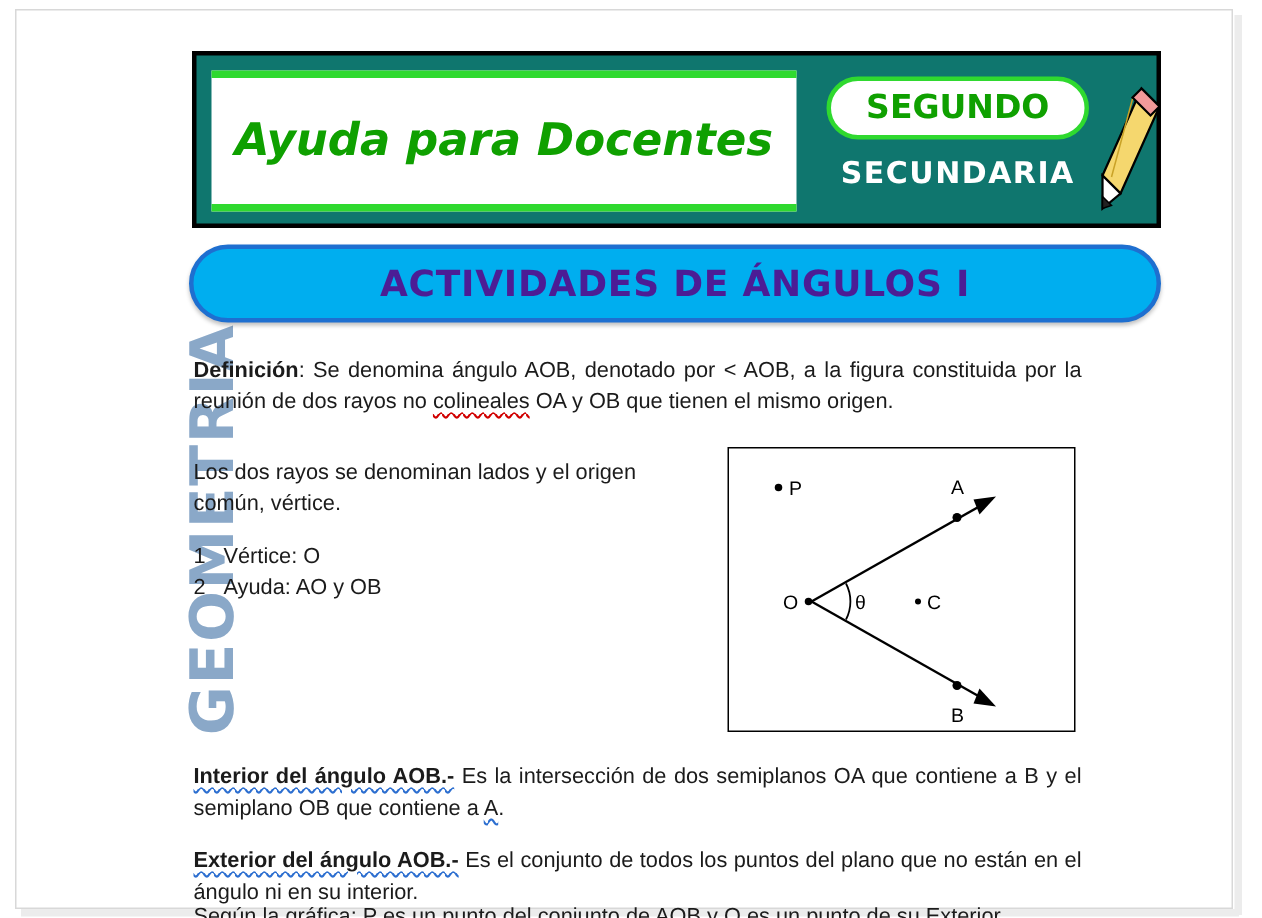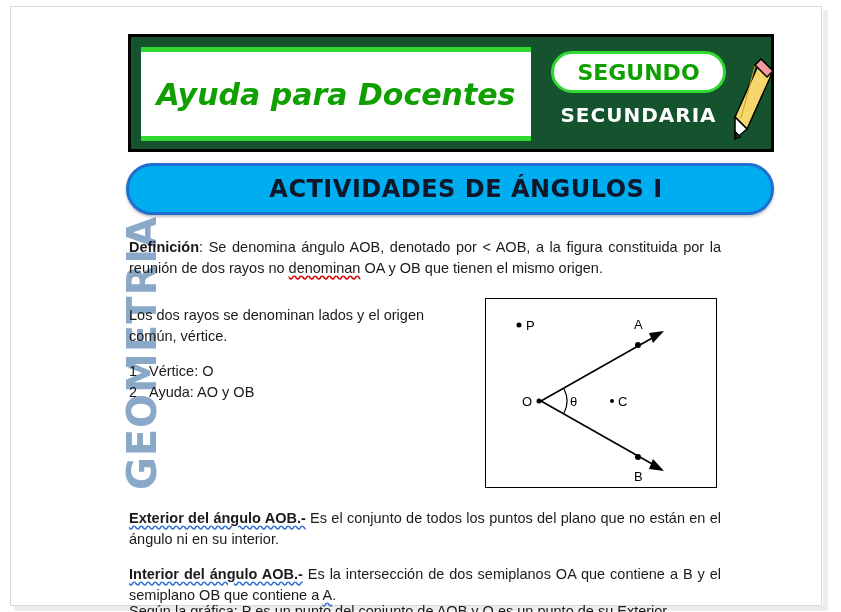--- a/index.html
+++ b/index.html
@@ -63,21 +63,21 @@
     color: #8aa8c8;
   }
 
   
   .banner {
     position: absolute;
     left: 128px;
     top: 34px;
     width: 646px;
     height: 118px;
-    background: #14532d;
+    background: #0f766e;
     border: 3px solid #000000;
     box-sizing: border-box;
   }
   .banner-inner-left {
     position: absolute;
     left: 10px;
     top: 10px;
     width: 390px;
     height: 94px;
     background: #ffffff;
@@ -158,23 +158,22 @@
   .title-bar-text {
     position: absolute;
     left: 0;
     top: 50%;
     width: 100%;
     transform: translateY(-50%);
     text-align: center;
     font-family: "DejaVu Sans", sans-serif;
     font-weight: bold;
     font-size: 24px;
-    color: #0f172a;
+    color: #4c1d95;
     letter-spacing: 0.5px;
-    padding-left: 16px;
   }
 
   
   .body-text {
     position: absolute;
     left: 129px;
     top: 237px;
     width: 592px;
     font-family: "Liberation Sans", sans-serif;
     font-size: 14.5px;
@@ -285,21 +284,21 @@
       <polygon points="4,74 10,80 4,82" fill="#222" stroke="#000" stroke-width="1"></polygon>
       <line x1="24" y1="9" x2="10" y2="61" stroke="#c9a227" stroke-width="1"></line>
     </svg>
   </div>
 
   <div class="title-bar">
     <div class="title-bar-text">ACTIVIDADES DE ÁNGULOS I</div>
   </div>
 
   <div class="body-text">
-    <p class="para"><span class="b">Definición</span><span>: Se denomina ángulo AOB, denotado por &lt; AOB, a la figura constituida por la reunión de dos rayos no <span class="wavy">denominan</span> OA y OB que tienen el mismo origen.</span></p>
+    <p class="para"><span class="b">Definición</span><span>: Se denomina ángulo AOB, denotado por &lt; AOB, a la figura constituida por la reunión de dos rayos no <span class="wavy">colineales</span> OA y OB que tienen el mismo origen.</span></p>
   </div>
 
   <div class="col-left">
     <p class="para nojust">Los dos rayos se denominan lados y el origen común, vértice.</p>
     <ul class="elem-list">
       <li><span class="elem-num">1</span><span>Vértice: O</span></li>
       <li><span class="elem-num">2</span><span>Ayuda: AO y OB</span></li>
     </ul>
   </div>
 
@@ -324,19 +323,19 @@
       <text x="40" y="31" font-family="Liberation Sans, sans-serif" font-size="13" fill="#000">P</text>
       <text x="148" y="30" font-family="Liberation Sans, sans-serif" font-size="13" fill="#000">A</text>
       <text x="148" y="182" font-family="Liberation Sans, sans-serif" font-size="13" fill="#000">B</text>
       <text x="132" y="107" font-family="Liberation Sans, sans-serif" font-size="13" fill="#000">C</text>
       <text x="36" y="107" font-family="Liberation Sans, sans-serif" font-size="13" fill="#000">O</text>
       <text x="84" y="107" font-family="Liberation Sans, sans-serif" font-size="13" fill="#000">θ</text>
     </svg>
   </div>
 
   <div class="bottom-text">
+    <p class="para"><span class="b wavy-blue">Interior del ángulo AOB.-</span><span> Es la intersección de dos semiplanos OA que contiene a B y el semiplano OB que contiene a <span class="wavy-blue">A</span>.</span></p>
     <p class="para"><span class="b wavy-blue">Exterior del ángulo AOB.-</span><span> Es el conjunto de todos los puntos del plano que no están en el ángulo ni en su interior.</span></p>
-    <p class="para"><span class="b wavy-blue">Interior del ángulo AOB.-</span><span> Es la intersección de dos semiplanos OA que contiene a B y el semiplano OB que contiene a <span class="wavy-blue">A</span>.</span></p>
   </div>
 
   <div class="clip-last">Según la gráfica: P es un punto del conjunto de AOB y Q es un punto de su Exterior.</div>
 
 </div>
 
 </body></html>

